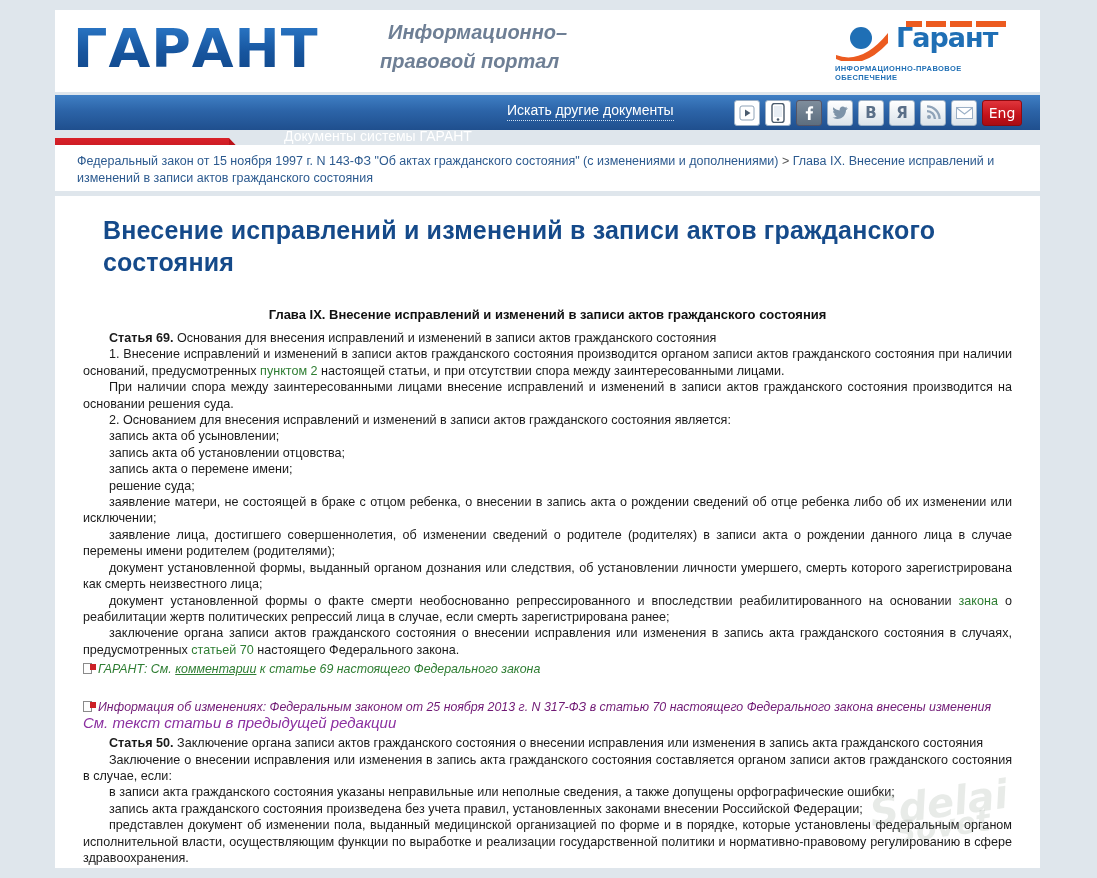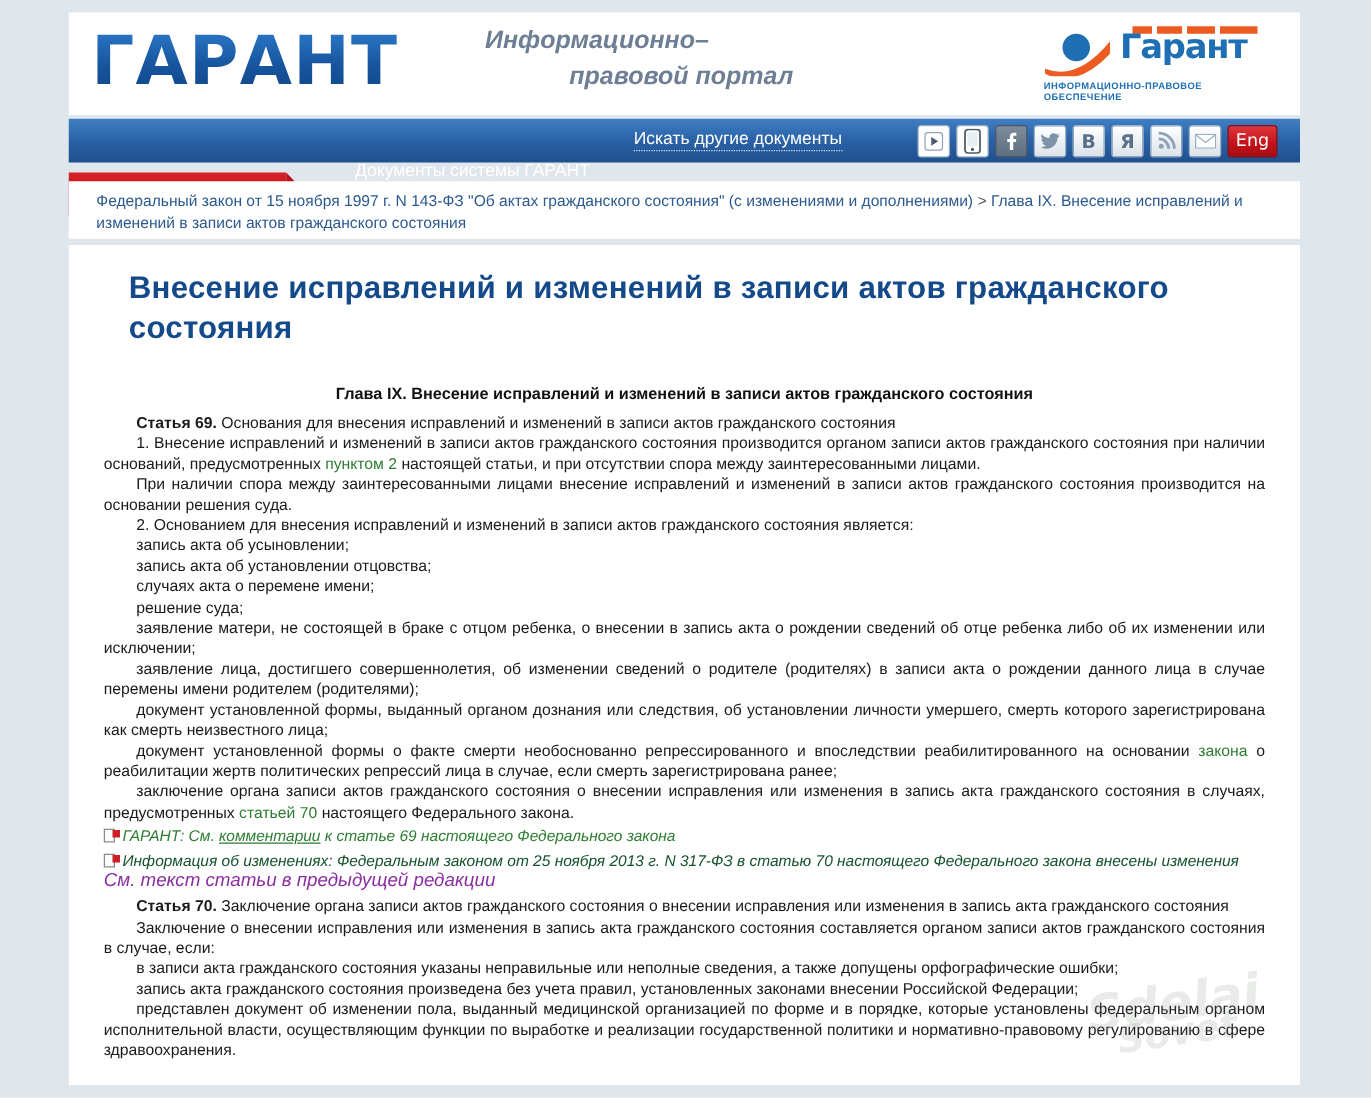--- a/index.html
+++ b/index.html
@@ -25,21 +25,21 @@
     -webkit-background-clip:text; background-clip:text; color:transparent;
     line-height:62px;
   }
   .tagline{
     position:absolute; left:325px; top:8px; width:330px;
     font-family:"Liberation Sans", sans-serif;
     font-style:italic; font-weight:bold; font-size:20px; color:#6e7f95;
     line-height:29px; text-align:right;
   }
   .tagline .l1{ display:block; text-align:left; padding-left:8px;}
-  .tagline .l2{ display:block; text-align:center; }
+  .tagline .l2{ display:block; text-align:left; }
 
   
   .corner-logo{
     position:absolute; right:28px; top:13px; width:178px; height:56px;
   }
   .cl-mark{ position:absolute; left:0; top:2px; width:56px; height:36px; }
   .cl-word{
     position:absolute; left:62px; top:0px;
     font-family:"DejaVu Sans", sans-serif; font-weight:bold; font-size:27px;
     color:#1f6fb5; letter-spacing:-1px; line-height:30px;
@@ -137,22 +137,22 @@
     position:relative; margin-right:2px;
   }
   .gicon .bk{
     position:absolute; left:0; top:0; width:9px; height:11px;
     border:1px solid #8a8a8a; background:#fdfdfd;
   }
   .gicon .fl{
     position:absolute; right:0; top:1px; width:6px; height:6px; background:#cc2026;
   }
   .info-block{
-    margin-top:4px;
-    font-size:12.4px; font-style:italic; color:#14532d; line-height:16px;
+    margin-top:22px;
+    font-size:12.4px; font-style:italic; color:#701a75; line-height:16px;
     text-align:justify;
   }
   .info-block .lbl{ font-style:italic; }
   .prev-link{
     margin-top:0; font-size:15px; font-style:italic;
     color:#8b2fa0; line-height:16px;
   }
   .watermark{
     position:absolute; right:30px; bottom:24px;
     font-family:"DejaVu Sans", sans-serif;
@@ -252,21 +252,21 @@
       <p class="ind">
         <span class="art-num">Статья 69.</span><span> Основания для внесения исправлений и изменений в записи актов гражданского состояния</span>
       </p>
       <p class="ind">
         <span>1. Внесение исправлений и изменений в записи актов гражданского состояния производится органом записи актов гражданского состояния при наличии оснований, предусмотренных </span><span class="lnk-green">пунктом 2</span><span> настоящей статьи, и при отсутствии спора между заинтересованными лицами.</span>
       </p>
       <p class="ind">При наличии спора между заинтересованными лицами внесение исправлений и изменений в записи актов гражданского состояния производится на основании решения суда.</p>
       <p class="ind">2. Основанием для внесения исправлений и изменений в записи актов гражданского состояния является:</p>
       <p class="ind">запись акта об усыновлении;</p>
       <p class="ind">запись акта об установлении отцовства;</p>
-      <p class="ind">случаях акта о перемене имени;</p>
+      <p class="ind">запись акта о перемене имени;</p>
       <p class="ind">решение суда;</p>
       <p class="ind">заявление матери, не состоящей в браке с отцом ребенка, о внесении в запись акта о рождении сведений об отце ребенка либо об их изменении или исключении;</p>
       <p class="ind">заявление лица, достигшего совершеннолетия, об изменении сведений о родителе (родителях) в записи акта о рождении данного лица в случае перемены имени родителем (родителями);</p>
       <p class="ind">документ установленной формы, выданный органом дознания или следствия, об установлении личности умершего, смерть которого зарегистрирована как смерть неизвестного лица;</p>
       <p class="ind">
         <span>документ установленной формы о факте смерти необоснованно репрессированного и впоследствии реабилитированного на основании </span><span class="lnk-green">закона</span><span> о реабилитации жертв политических репрессий лица в случае, если смерть зарегистрирована ранее;</span>
       </p>
       <p class="ind">
         <span>заключение органа записи актов гражданского состояния о внесении исправления или изменения в запись акта гражданского состояния в случаях, предусмотренных </span><span class="lnk-green">статьей 70</span><span> настоящего Федерального закона.</span>
       </p>
@@ -276,21 +276,21 @@
       <span class="gicon"><span class="bk"></span><span class="fl"></span></span><span class="label">ГАРАНТ:</span><span> См. </span><span class="lnk-green-u">комментарии</span><span> к статье 69 настоящего Федерального закона</span>
     </div>
 
     <div class="info-block">
       <span class="gicon"><span class="bk"></span><span class="fl"></span></span><span class="lbl">Информация об изменениях:</span><span> Федеральным законом от 25 ноября 2013 г. N 317-ФЗ в статью 70 настоящего Федерального закона внесены изменения</span>
     </div>
     <div class="prev-link">См. текст статьи в предыдущей редакции</div>
 
     <div class="body-text" style="margin-top:4px;">
       <p class="ind">
-        <span class="art-num">Статья 70.</span><span> Заключение органа записи актов гражданского состояния о внесении исправления или изменения в запись акта гражданского состояния</span>
+        <span class="art-num">Статья 50.</span><span> Заключение органа записи актов гражданского состояния о внесении исправления или изменения в запись акта гражданского состояния</span>
       </p>
       <p class="ind">Заключение о внесении исправления или изменения в запись акта гражданского состояния составляется органом записи актов гражданского состояния в случае, если:</p>
       <p class="ind">в записи акта гражданского состояния указаны неправильные или неполные сведения, а также допущены орфографические ошибки;</p>
       <p class="ind">запись акта гражданского состояния произведена без учета правил, установленных законами внесении Российской Федерации;</p>
       <p class="ind">представлен документ об изменении пола, выданный медицинской организацией по форме и в порядке, которые установлены федеральным органом исполнительной власти, осуществляющим функции по выработке и реализации государственной политики и нормативно-правовому регулированию в сфере здравоохранения.</p>
     </div>
 
     <div class="watermark">
       <span>Sdelai</span>
       <span class="w2">Sovet</span>

